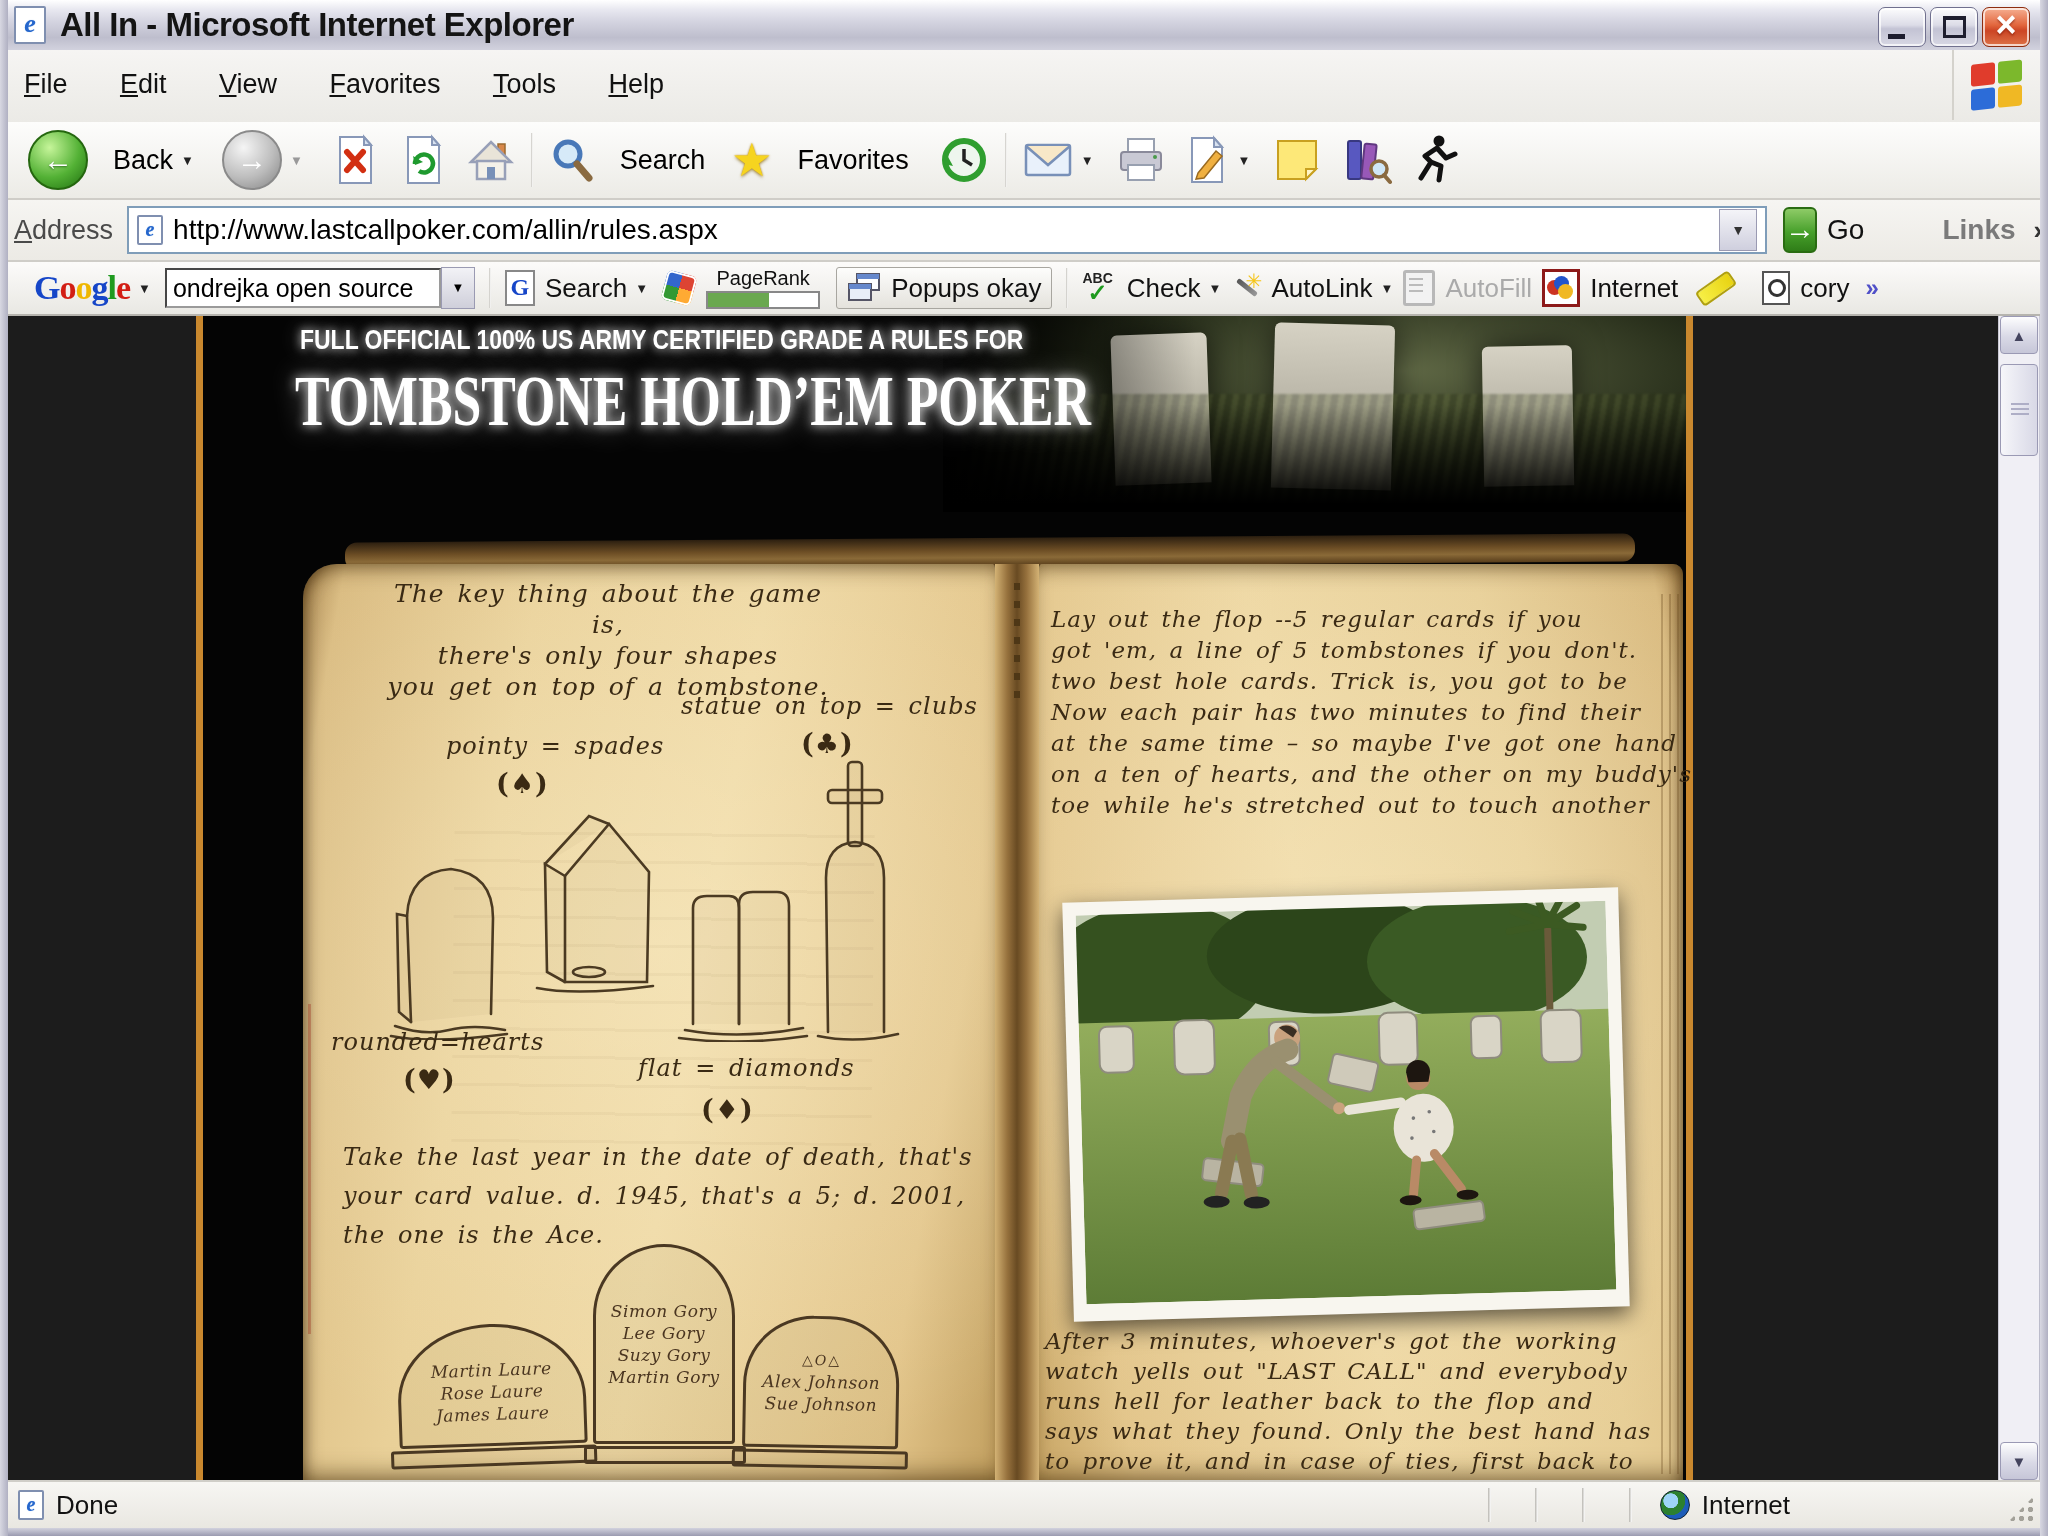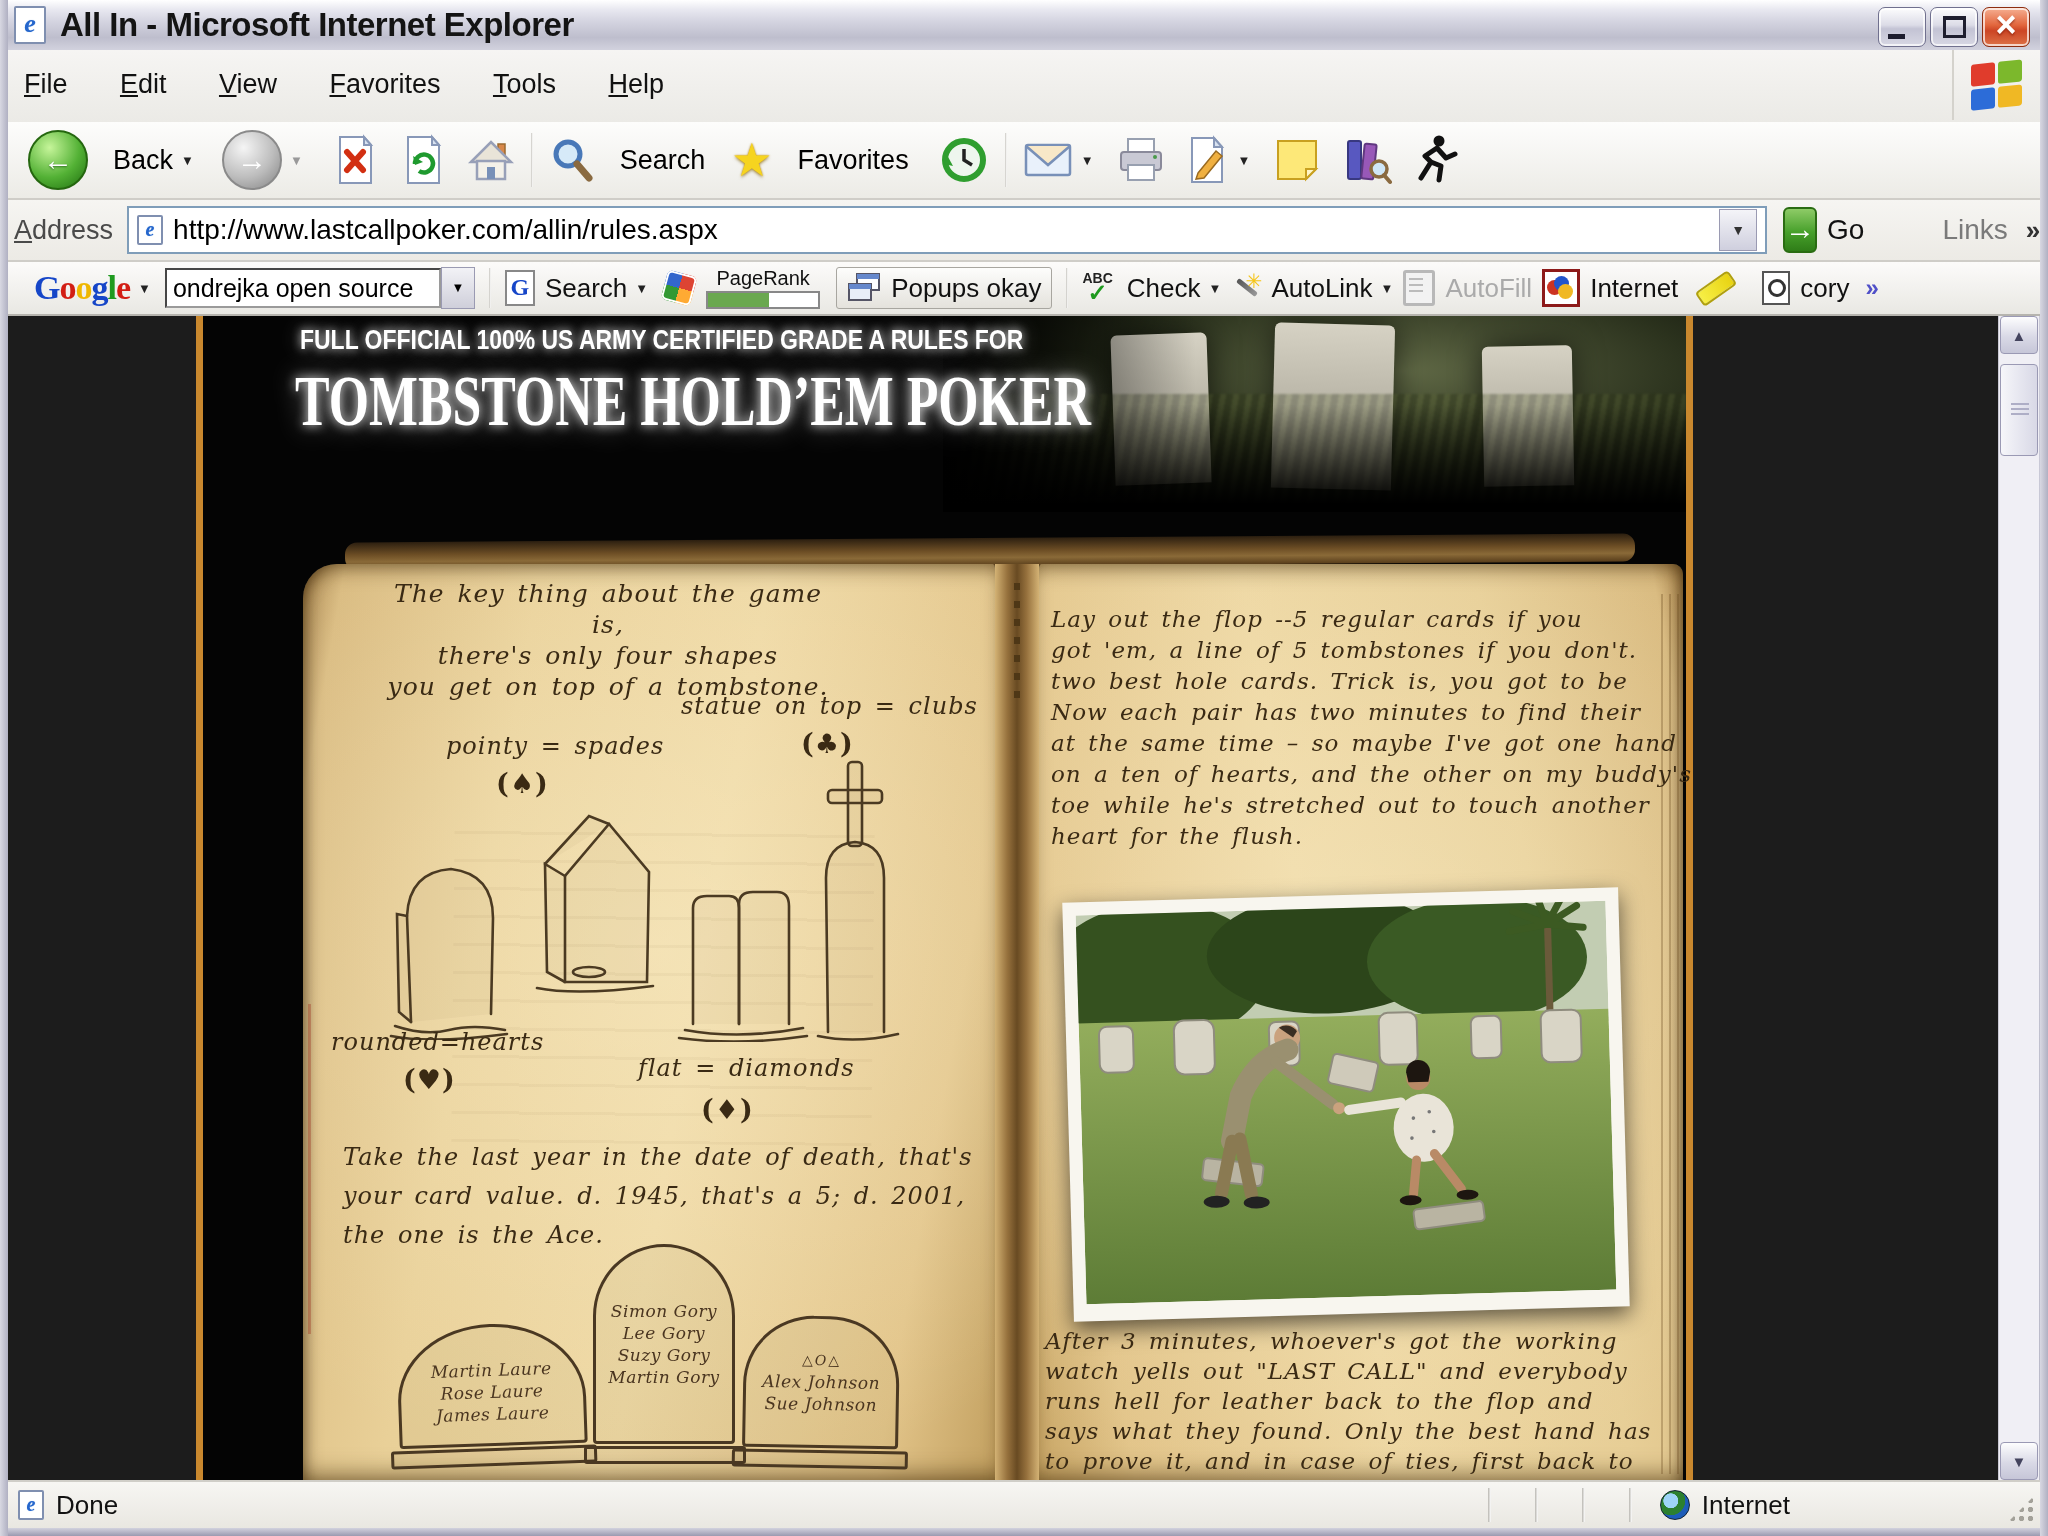--- a/index.html
+++ b/index.html
@@ -53,21 +53,21 @@
   .addr-label::first-letter{text-decoration:underline;}
   .addr-field{flex:0 0 1620px;height:44px;background:#fff;border:2px solid #7f9db9;
     display:flex;align-items:center;padding:0 8px;}
   .addr-url{font-size:28px;color:#000;margin-left:10px;white-space:nowrap;overflow:hidden;}
   .addr-drop{width:36px;height:40px;margin-left:auto;background:linear-gradient(180deg,#f4f4f8,#cfcfde);
     border:1px solid #9a9ab2;text-align:center;font-size:14px;line-height:40px;color:#333;}
   .go-btn{width:42px;height:42px;border-radius:6px;margin-left:16px;
     background:linear-gradient(180deg,#8ecb67,#47a02b 55%,#2f7d18);border:2px solid #2a6c12;
     color:#fff;font-size:30px;font-weight:bold;text-align:center;line-height:40px;}
   .go-label{font-size:28px;color:#111;margin-left:10px;}
-  .links-label{font-size:28px;color:#7a7a7a;margin-left:34px;}
+  .links-label{font-size:28px;color:#7a7a7a;margin-left:34px;font-weight:bold;}
   .chev{font-size:26px;color:#333;margin-left:18px;font-weight:bold;}
   
   .gbar{left:0;top:262px;width:2048px;height:54px;background:linear-gradient(180deg,#fcfbfa,#e9e8e3);
     border-bottom:2px solid #b6b4ae;display:flex;align-items:center;padding:0 20px;box-sizing:border-box;}
   .glogo{font-family:"Liberation Serif",serif;font-weight:bold;font-size:34px;letter-spacing:-1px;}
   .g1{color:#1646c8;} .g2{color:#d21e14;} .g3{color:#efb700;} .g4{color:#1646c8;} .g5{color:#1f9a1f;} .g6{color:#d21e14;}
   .ginput{width:260px;height:36px;border:2px inset #9a9a9a;font-size:25px;font-family:"Liberation Sans",sans-serif;
     padding:0 6px;margin-left:14px;}
   .gdrop{width:32px;height:40px;background:linear-gradient(180deg,#f2f2f6,#cfcfda);border:1px solid #9a9ab2;
     text-align:center;font-size:13px;line-height:40px;}
@@ -521,21 +521,20 @@
           <div class="edge-lines"></div>
 
           <div class="abs hw" style="left:12px;top:40px;font-size:23px;line-height:31px;">
             <div>Lay out the flop --5 regular cards if you</div>
             <div>got 'em, a line of 5 tombstones if you don't.</div>
             <div>two best hole cards. Trick is, you got to be</div>
             <div>Now each pair has two minutes to find their</div>
             <div>at the same time – so maybe I've got one hand</div>
             <div>on a ten of hearts, and the other on my buddy's</div>
             <div>toe while he's stretched out to touch another</div>
-            <div>heart for the flush.</div>
           </div>
 
           <div class="photo" style="left:29px;top:331px;">
             <svg width="530" height="389" viewBox="0 0 530 389">
               <defs>
                 <linearGradient id="grass" x1="0" y1="0" x2="0" y2="1">
                   <stop offset="0" stop-color="#93ad5c"></stop>
                     <stop offset="1" stop-color="#5d7c36"></stop>
                 </linearGradient>
               </defs>

